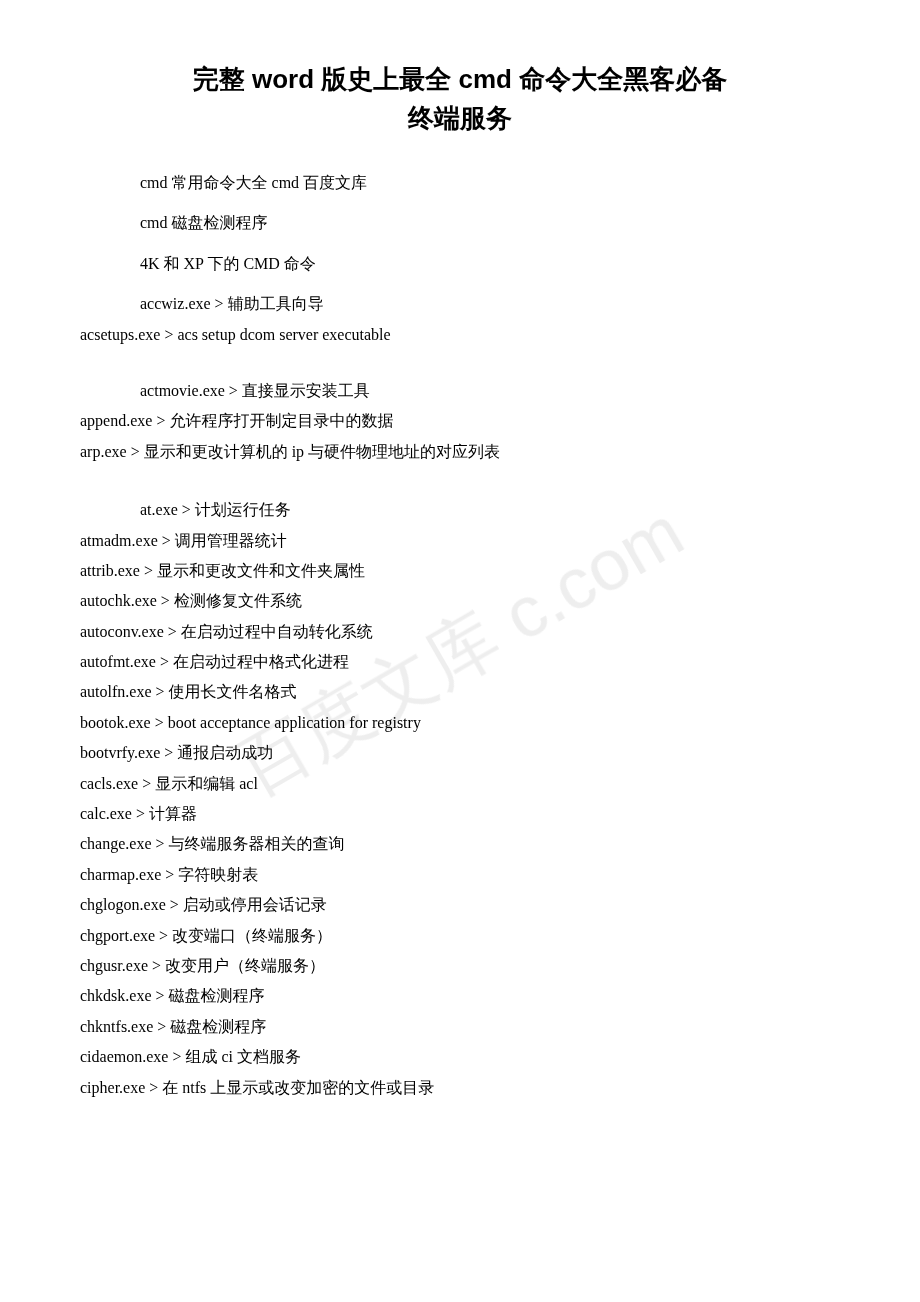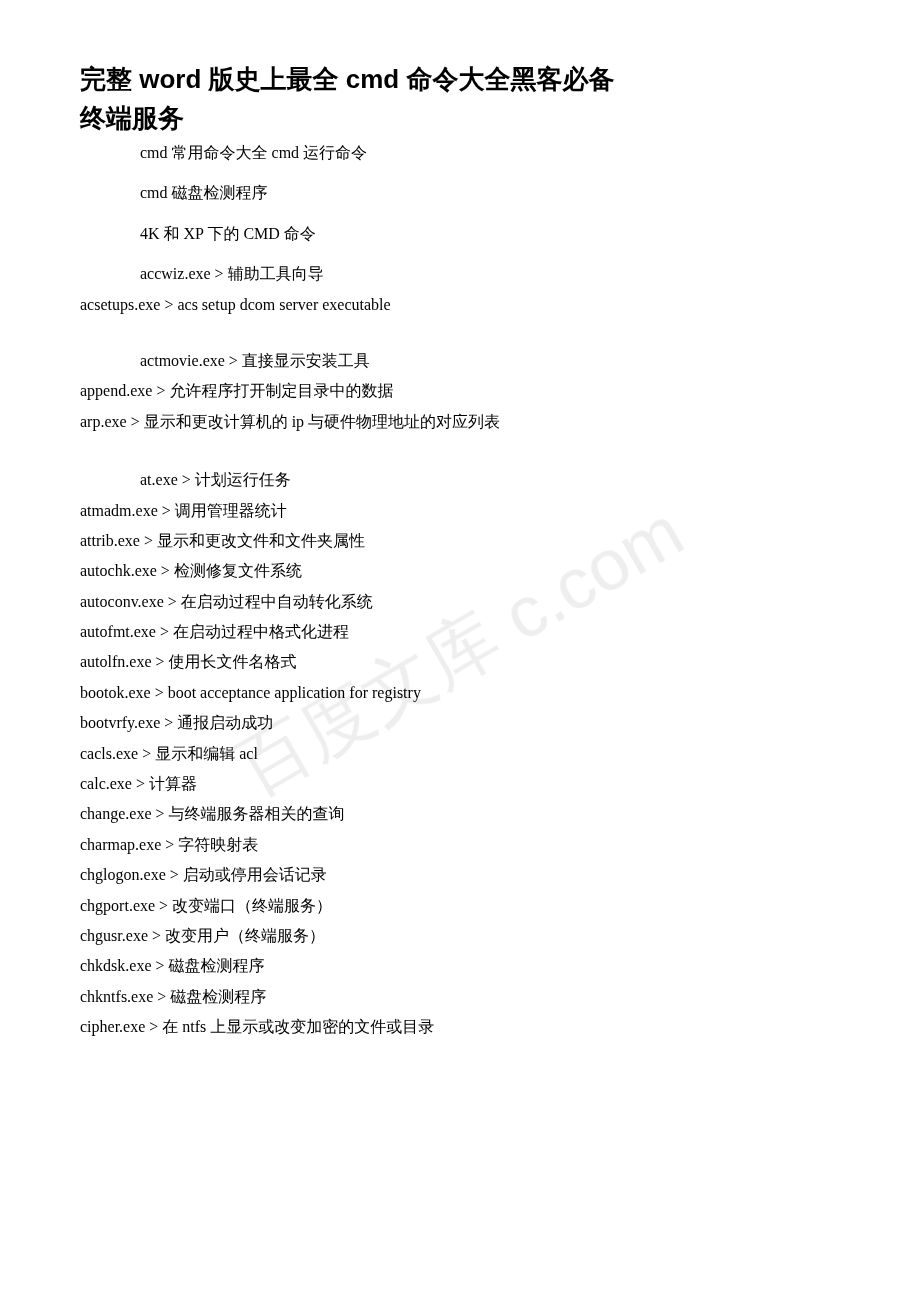--- a/index.html
+++ b/index.html
@@ -10,25 +10,26 @@
     body {
       background: #ffffff;
       font-family: "SimSun", "宋体", serif;
       font-size: 16px;
       color: #000000;
       width: 920px;
       min-height: 1302px;
       padding: 60px 80px 60px 80px;
     }
     .page-title {
-      text-align: left;
+      text-align: center;
       font-size: 26px;
       font-weight: bold;
       font-family: "SimHei", "黑体", sans-serif;
       line-height: 1.5;
+      margin-bottom: 30px;
     }
     .watermark {
       position: fixed;
       top: 50%;
       left: 50%;
       transform: translate(-50%, -50%) rotate(-30deg);
       font-size: 72px;
       color: rgba(200, 200, 200, 0.3);
       white-space: nowrap;
       pointer-events: none;
@@ -54,21 +55,21 @@
 
 <div class="watermark">百度文库 c.com</div>
 
 <div class="content-wrapper">
   <div class="page-title">
     <div>完整 word 版史上最全 cmd 命令大全黑客必备</div>
     <div>终端服务</div>
   </div>
 
   <div id="lines-container">
-      <div class="line-indented" style="margin-bottom: 10px;">cmd 常用命令大全 cmd 运行命令</div>
+      <div class="line-indented" style="margin-bottom: 10px;">cmd 常用命令大全 cmd 百度文库</div>
       <div class="line-indented" style="margin-bottom: 10px;">cmd 磁盘检测程序</div>
       <div class="line-indented" style="margin-bottom: 10px;">4K 和 XP 下的 CMD 命令</div>
       <div class="line-indented">accwiz.exe &gt; 辅助工具向导</div>
       <div class="line" style="margin-bottom: 26px;">acsetups.exe &gt; acs setup dcom server executable</div>
       <div class="line-indented">actmovie.exe &gt; 直接显示安装工具</div>
       <div class="line">append.exe &gt; 允许程序打开制定目录中的数据</div>
       <div class="line" style="margin-bottom: 28px;">arp.exe &gt; 显示和更改计算机的 ip 与硬件物理地址的对应列表</div>
       <div class="line-indented">at.exe &gt; 计划运行任务</div>
       <div class="line">atmadm.exe &gt; 调用管理器统计</div>
       <div class="line">attrib.exe &gt; 显示和更改文件和文件夹属性</div>
@@ -80,15 +81,16 @@
       <div class="line">bootvrfy.exe &gt; 通报启动成功</div>
       <div class="line">cacls.exe &gt; 显示和编辑 acl</div>
       <div class="line">calc.exe &gt; 计算器</div>
       <div class="line">change.exe &gt; 与终端服务器相关的查询</div>
       <div class="line">charmap.exe &gt; 字符映射表</div>
       <div class="line">chglogon.exe &gt; 启动或停用会话记录</div>
       <div class="line">chgport.exe &gt; 改变端口（终端服务）</div>
       <div class="line">chgusr.exe &gt; 改变用户（终端服务）</div>
       <div class="line">chkdsk.exe &gt; 磁盘检测程序</div>
       <div class="line">chkntfs.exe &gt; 磁盘检测程序</div>
+      <div class="line">cidaemon.exe &gt; 组成 ci 文档服务</div>
       <div class="line">cipher.exe &gt; 在 ntfs 上显示或改变加密的文件或目录</div>
     </div>
 </div>
 
 </body></html>

